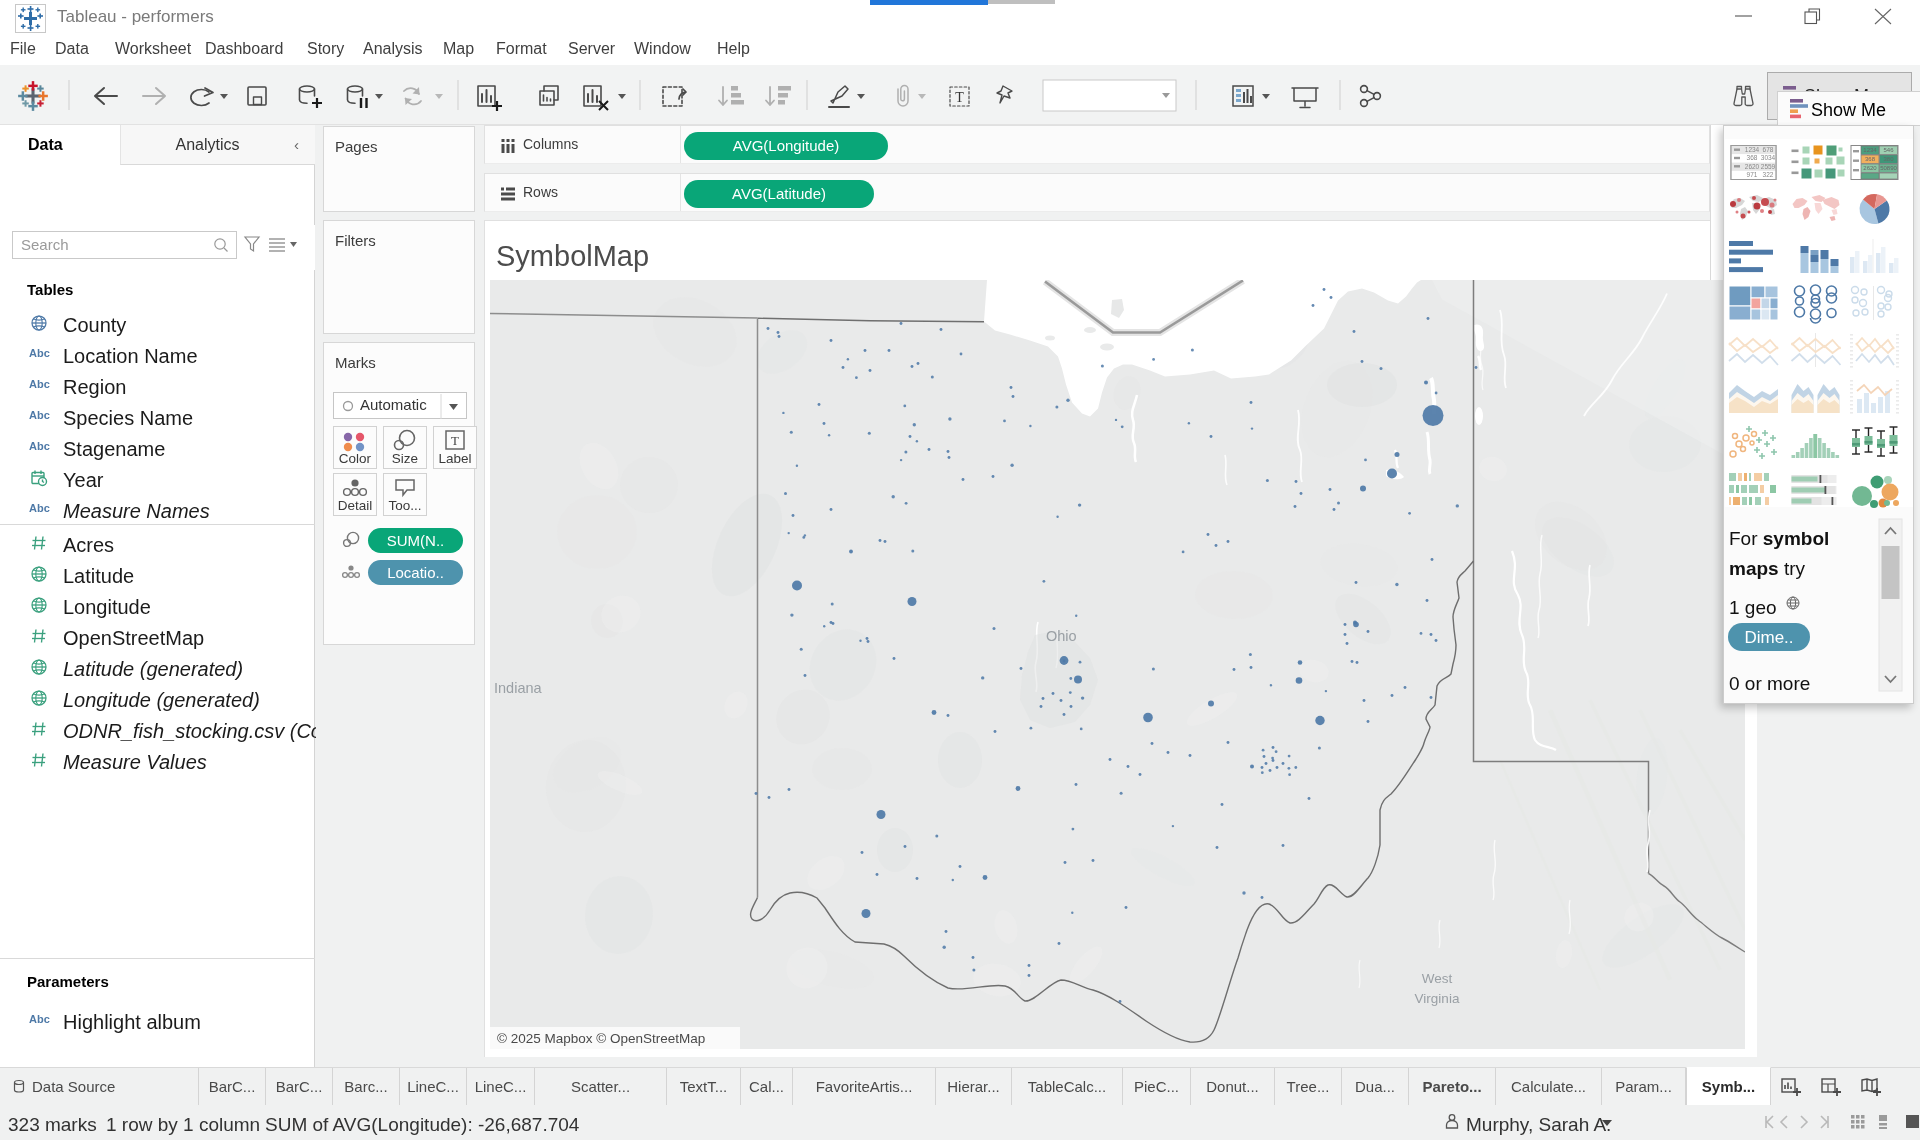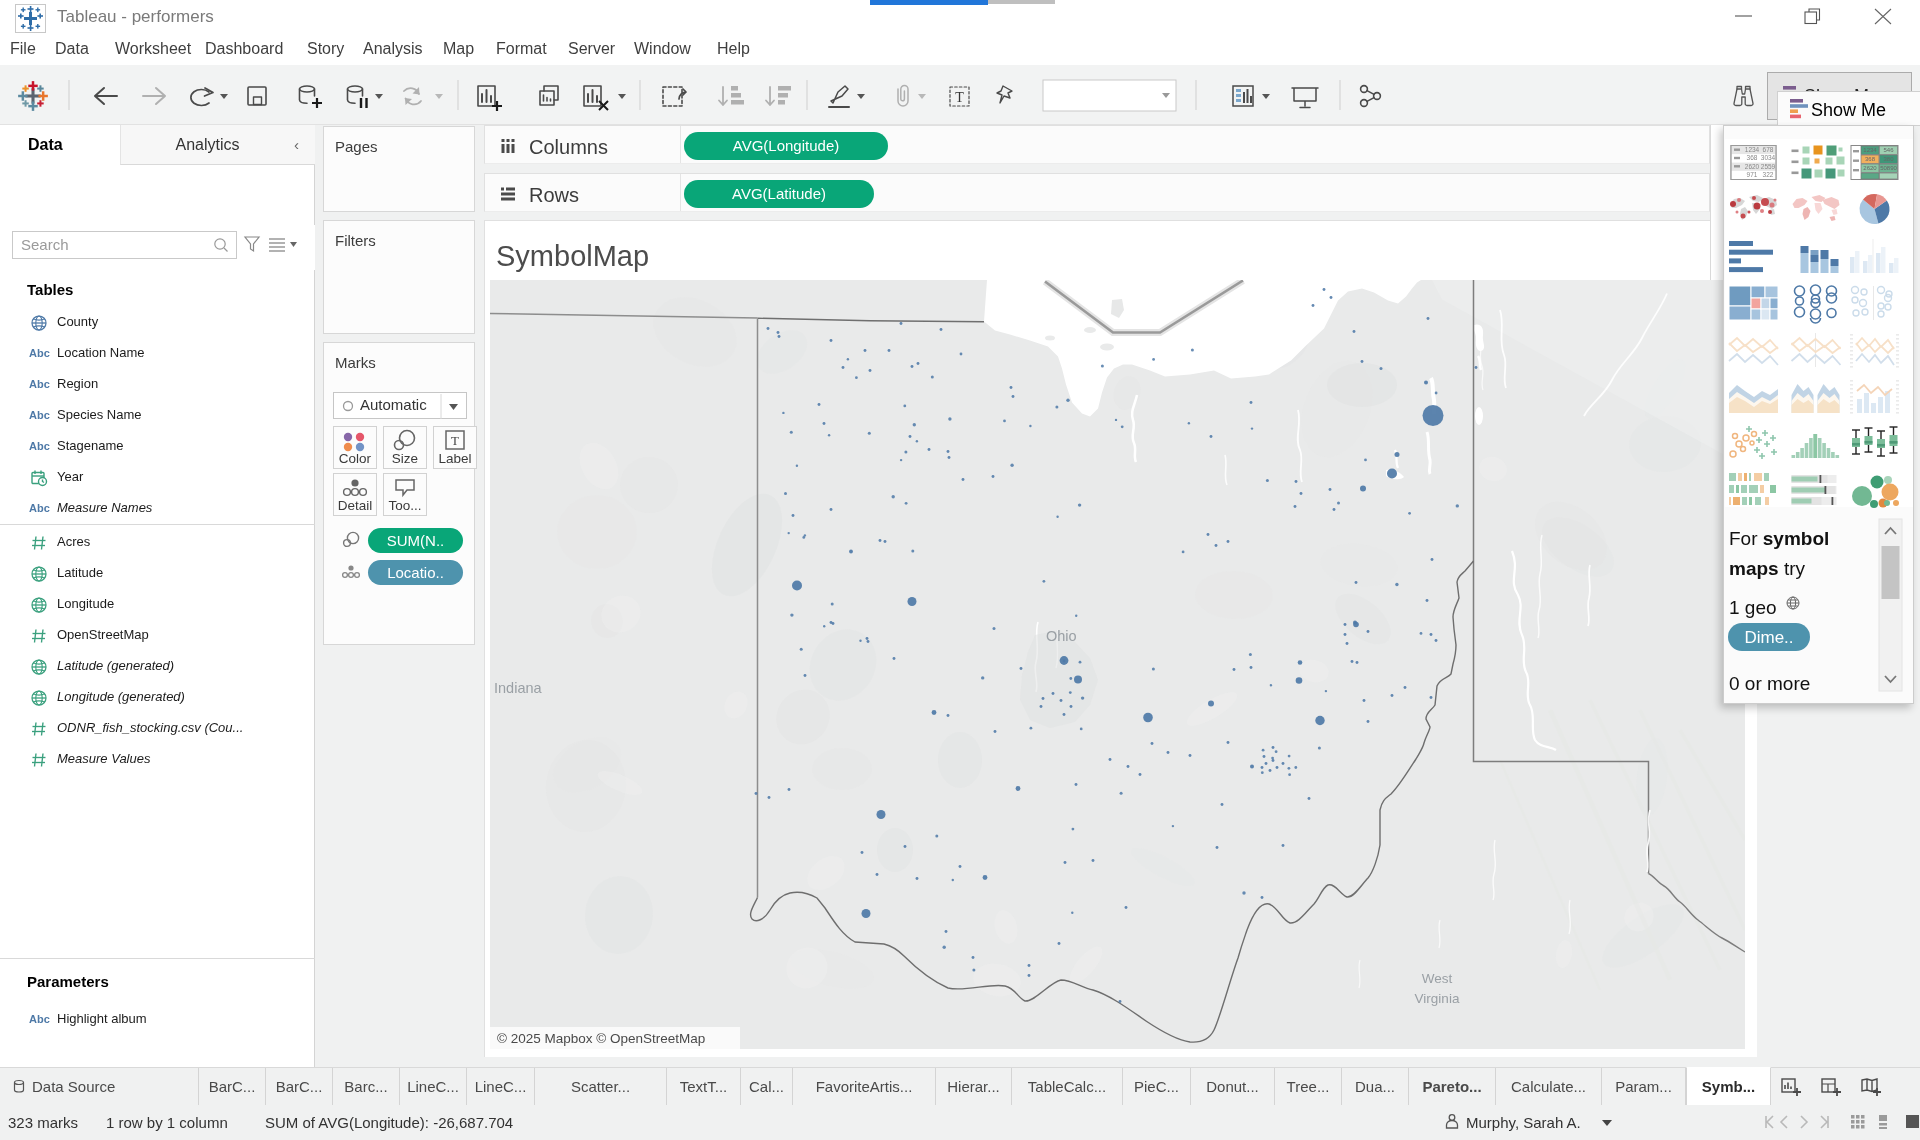--- a/index.html
+++ b/index.html
@@ -32,21 +32,21 @@
 #dslist { position:absolute; left:0; top:40px; width:315px; height:46px; background:#fff; border-bottom:1px solid #e0e0e0; overflow:hidden;}
 #dsrow { position:absolute; left:8px; top:4px; width:279px; height:28px; background:#e5e5e5; }
 #dsrow .dstext { position:absolute; left:49px; top:4px; font-size:16px; color:#1c1c1c; }
 #dsrow2 { position:absolute; left:57px; top:38px; font-size:16px; color:#333; }
 #dsscroll { position:absolute; left:287px; top:4px; width:22px; height:50px; background:#f0f0f0; }
 .searchrow { position:absolute; left:0; top:100px; width:315px; height:45px; background:#fff; }
 #searchbox { position:absolute; left:12px; top:6px; width:225px; height:28px; border:1px solid #c9c9c9; background:#fff; font-size:15px; color:#9a9a9a; line-height:26px; padding-left:8px; }
 #tablesHdr { position:absolute; left:27px; top:156px; font-size:15px; font-weight:bold; color:#000; }
 
 .field { position:absolute; left:0; width:315px; height:31px; }
-.field .ftext { position:absolute; left:57px; top:6px; font-size:13px; color:#1b1b1b; white-space:nowrap; }
+.field .ftext { position:absolute; left:63px; top:6px; font-size:20px; color:#1b1b1b; white-space:nowrap; }
 .field .icon { position:absolute; left:29px; top:5px; width:20px; height:20px; }
 .abc { font-size:11px; font-weight:bold; color:#4e79a7; letter-spacing:0; font-family:"Liberation Sans",sans-serif; }
 .ital { font-style:italic; }
 #dimdiv { position:absolute; left:0; top:399px; width:315px; height:1px; background:#d9d9d9; }
 #paramdiv { position:absolute; left:0; top:833px; width:315px; height:1px; background:#d9d9d9; }
 #paramHdr { position:absolute; left:27px; top:848px; font-size:15px; font-weight:bold; color:#000; }
 
 
 #shelfcol { position:absolute; left:316px; top:0; width:162px; height:942px; background:#f0f1f1; }
 .card { position:absolute; left:7px; width:152px; background:#fcfcfc; border:1px solid #d7d7d7; }
@@ -56,36 +56,36 @@
 #autodrop { position:absolute; left:9px; top:49px; width:134px; height:27px; background:#fff; border:1px solid #c6c6c6; }
 .mbtn { position:absolute; width:44px; height:43px; background:#fcfcfc; border:1px solid #d2d2d2; text-align:center; }
 .mbtn .mlabel { position:absolute; left:0; right:0; bottom:2px; font-size:13.5px; color:#3a3a3a; }
 .pillrow { position:absolute; left:0; width:152px; height:30px; }
 .pill { position:absolute; left:44px; top:1px; width:95px; height:25px; border-radius:13px; color:#fff; font-size:15px; text-align:center; line-height:25px; }
 
 
 #sheet { position:absolute; left:478px; top:0; width:1442px; height:942px; background:#f0f1f1; }
 .shelf { position:absolute; left:6px; width:1226px; height:40px; background:#fbfbfb; border:1px solid #e0e0e0; }
 .shelf .vdiv { position:absolute; left:195px; top:0; width:1px; height:100%; background:#e4e4e4; }
-.shelf .slabel { position:absolute; left:44px; top:10px; font-size:20px; color:#3c3c3c; }
+.shelf .slabel { position:absolute; left:38px; top:10px; font-size:14px; color:#3c3c3c; }
 .gpill { position:absolute; left:199px; top:6px; height:28px; border-radius:14px; background:#09a678; color:#fff; font-size:15px; text-align:center; line-height:27px; }
 #sheetwhite { position:absolute; left:6px; top:95px; width:1273px; height:837px; background:#fff; border-top:1px solid #e0e0e0; border-left:1px solid #e0e0e0; }
 #sheettitle { position:absolute; left:18px; top:115px; font-size:29px; color:#4c4c4c; }
 #mapbox { position:absolute; left:12px; top:154.5px; width:1255px; height:769.5px; background:#e9eaea; overflow:hidden; }
 
 
 #showmeBtn { position:absolute; left:1767px; top:72px; width:145px; height:48px; background:#e4e4e4; border:1px solid #ababab; }
 #showmeHdr { position:absolute; left:1777px; top:91px; width:143px; height:35px; background:#fbfbfb; border:1px solid #d0d0d0; border-right:none; }
 #showme { position:absolute; left:1723px; top:125px; width:191px; height:579px; background:#fbfbfb; border:1px solid #cccccc; box-shadow:-3px 4px 8px rgba(0,0,0,0.22); }
 
 
 #tabbar { position:absolute; left:0; top:1067px; width:1920px; height:38px; background:#f0f1f1; border-top:1px solid #d9d9d9; }
 .sheettab { position:absolute; top:0; height:38px; font-size:15px; color:#4a4a4a; line-height:38px; text-align:center; border-right:1px solid #d4d4d4; }
 #statusbar { position:absolute; left:0; top:1105px; width:1920px; height:35px; background:#f0f1f1; }
-#statusbar span { position:absolute; top:9px; font-size:15px; color:#323232; }
+#statusbar span { position:absolute; top:9px; font-size:19px; color:#323232; }
 </style>
 </head>
 <body>
 <div id="app">
 
   <div id="titlebar">
     <div id="logo"><svg width="29" height="27" viewBox="0 0 29 27">
 <g fill="#2e6da8">
 <rect x="13" y="7" width="3" height="13"></rect>
             <rect x="8" y="12" width="13" height="3"></rect>

